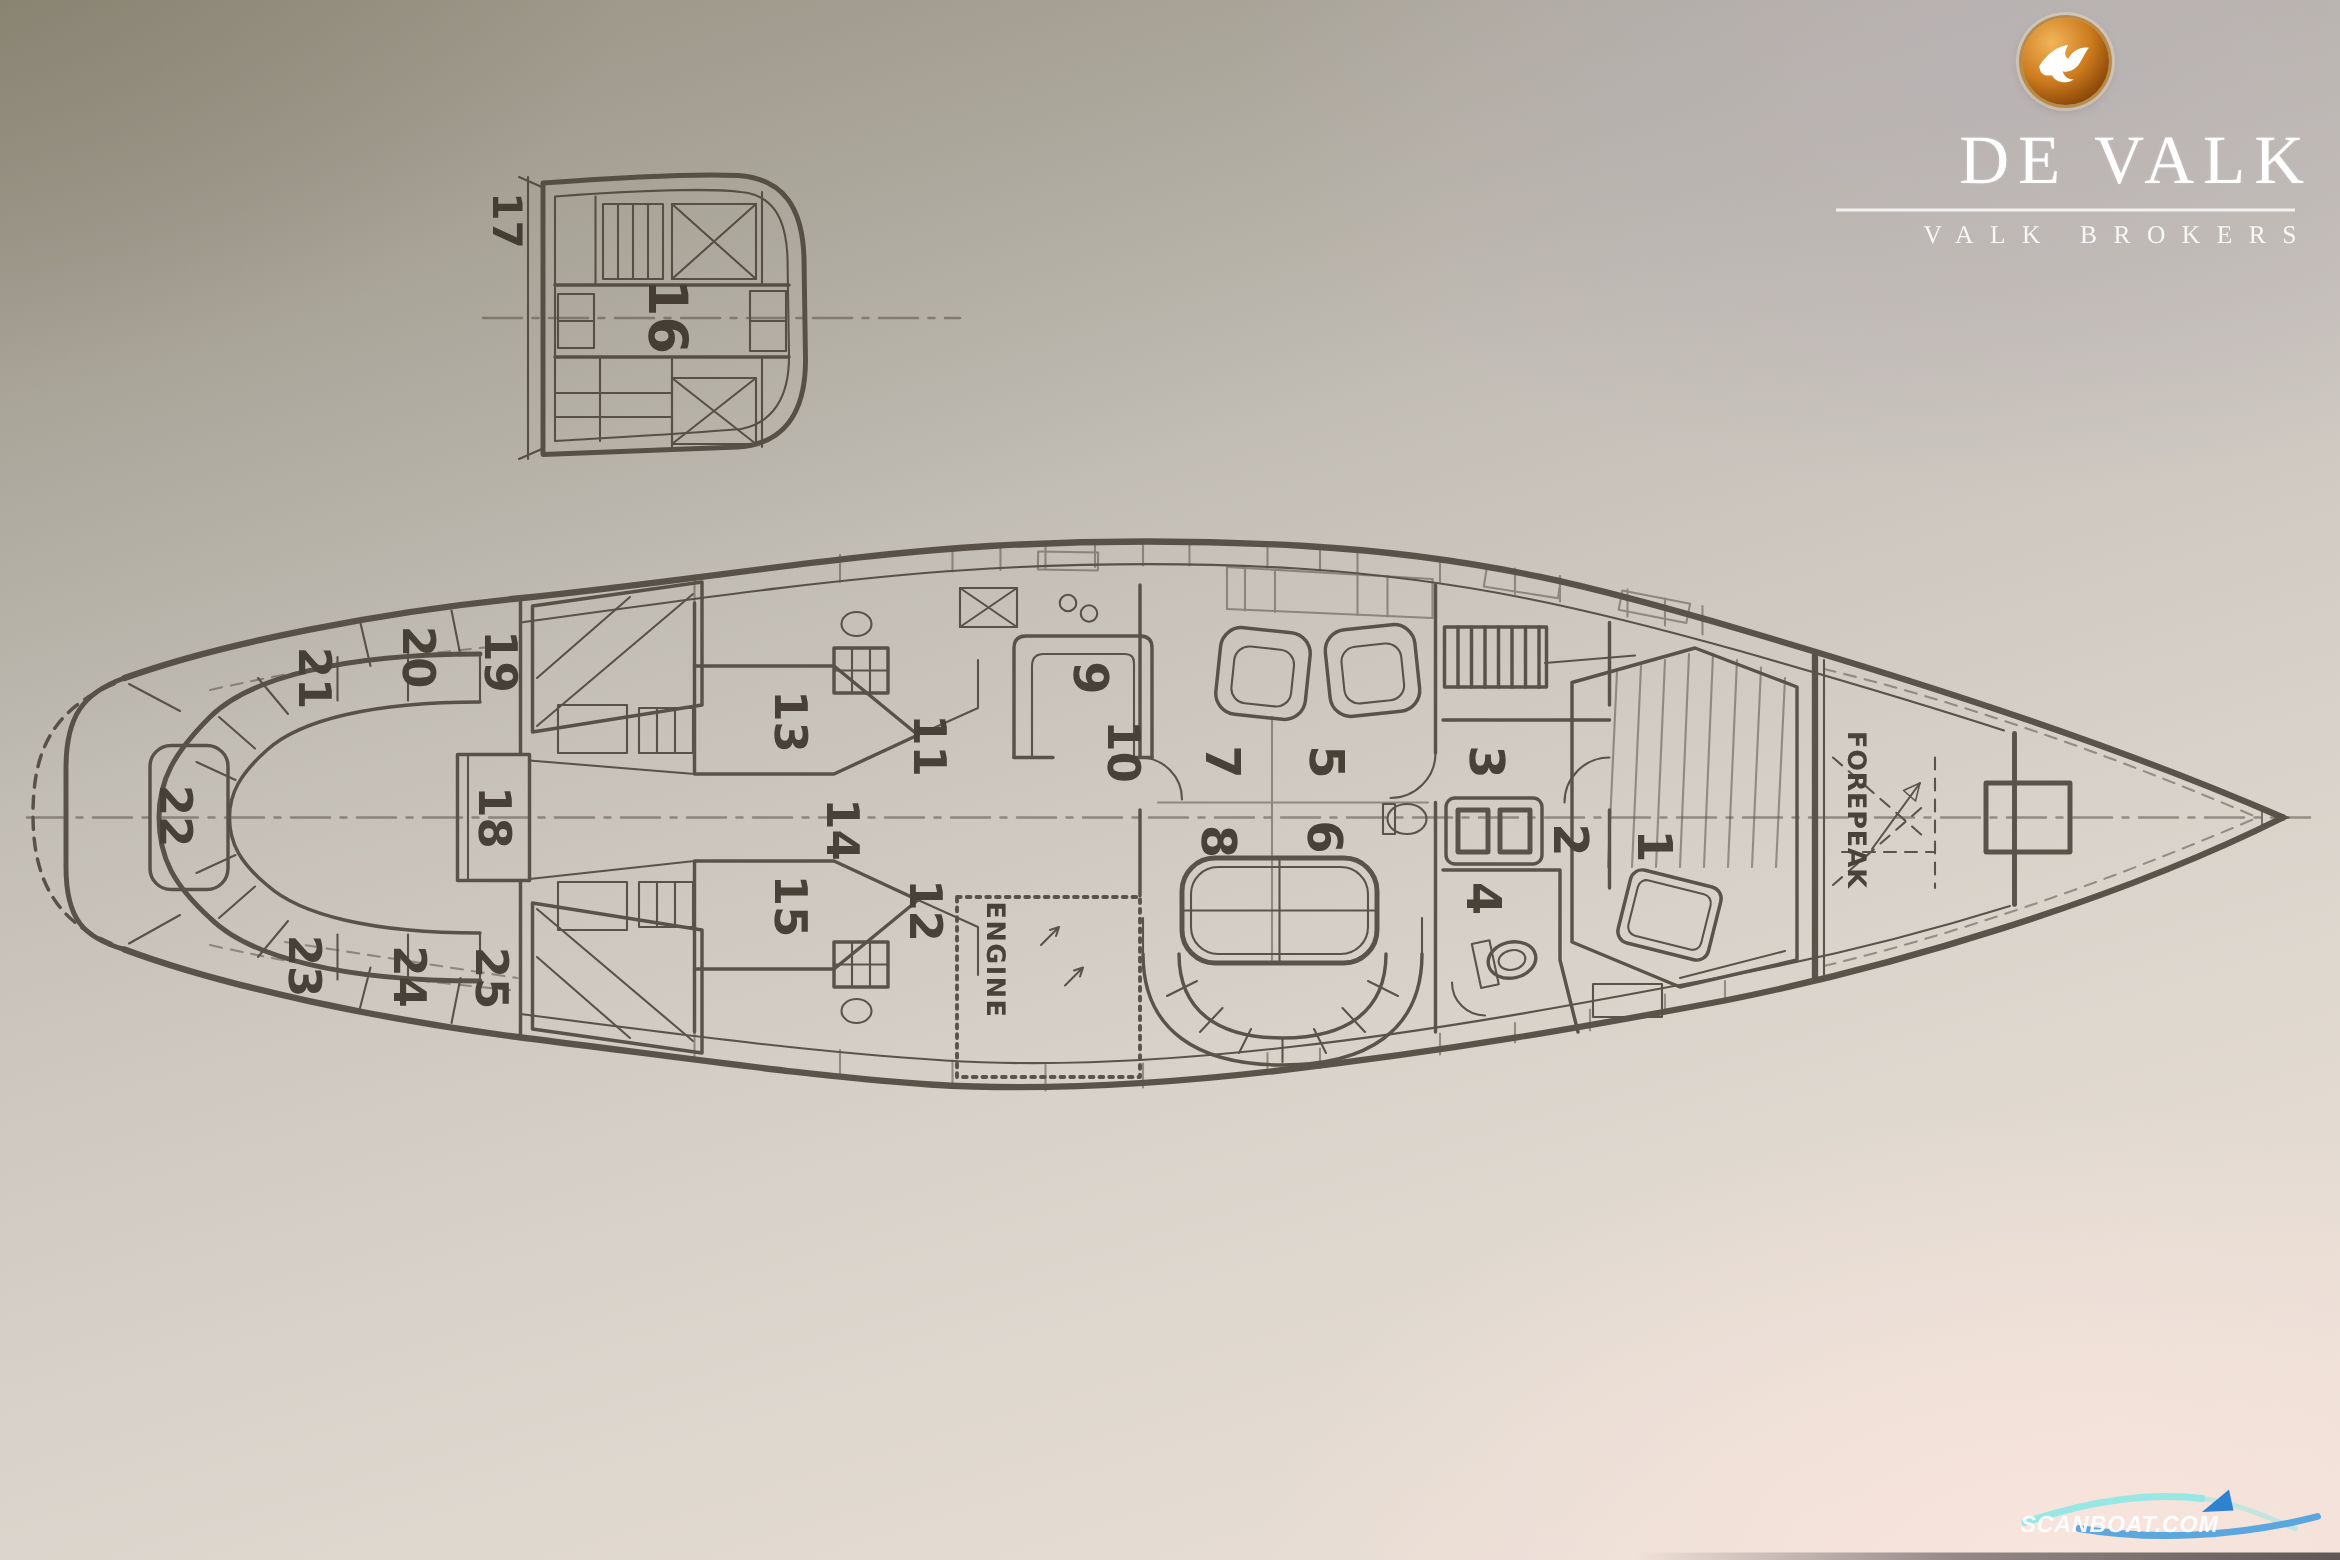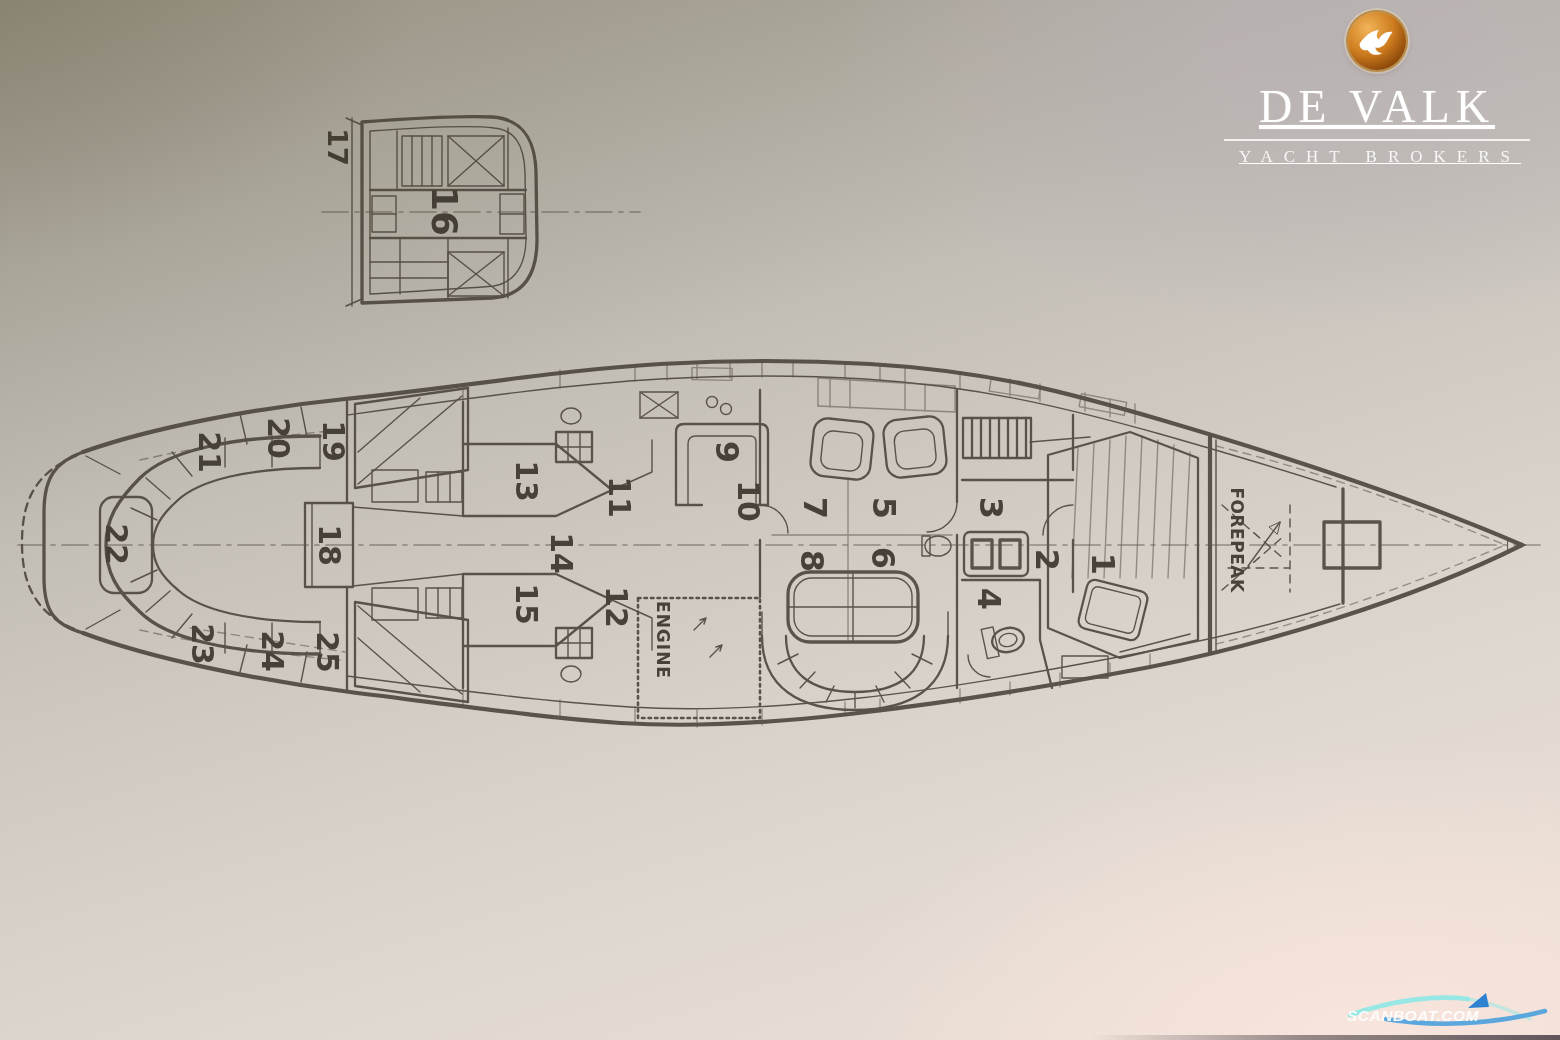--- a/index.html
+++ b/index.html
@@ -17,21 +17,21 @@
   svg.plan *{stroke:var(--ink);fill:none;stroke-linecap:round;stroke-linejoin:round;}
   .w1{stroke-width:1.4px;}.w2{stroke-width:2.3px;}.w3{stroke-width:3.3px;}.w4{stroke-width:4.2px;}
   .dash{stroke-dasharray:8,6;}
   .dot{stroke-dasharray:2.5,4;stroke-width:2.6px;}
   .cl{stroke-dasharray:26,7,4,7;stroke-width:1.7px;opacity:.55;}
   .faint{opacity:.55;}
   .dk{stroke:var(--ink-dark);}
   svg.plan text.lbl{fill:var(--ink-dark);stroke:none;font-family:"DejaVu Sans",sans-serif;font-weight:bold;text-anchor:middle;}
   .fill{fill:var(--ink);stroke:none;}
   
-  .logo{position:absolute;left:1212px;top:12px;width:330px;text-align:center;color:#fff;text-decoration:underline;}
+  .logo{position:absolute;left:1212px;top:12px;width:330px;text-align:right;color:#fff;}
   .badge{
     width:58px;height:58px;border-radius:50%;margin:0 auto 14px auto;position:relative;
     background:radial-gradient(circle at 34% 28%, var(--badge-hi), var(--badge-mid) 46%, var(--badge-dk) 78%, #5e3305 100%);
     box-shadow:0 0 0 2px var(--badge-rim),0 0 0 4px rgba(250,232,205,.4),0 2px 7px rgba(60,40,20,.35);
   }
   .badge svg{position:absolute;left:7px;top:7px;}
   .brand-title{font-family:"Liberation Serif",serif;font-size:46px;line-height:1;letter-spacing:6px;white-space:nowrap;text-shadow:0 0 2px rgba(255,255,255,.25);}
   .brand-rule{height:1.6px;background:rgba(255,255,255,.8);margin:9px 12px 6px 12px;}
   .brand-tagline{font-family:"Liberation Serif",serif;font-size:17px;letter-spacing:11px;white-space:nowrap;color:rgba(255,255,255,.88);margin-left:6px;}
   
@@ -312,21 +312,21 @@
   </svg>
 
   <div class="logo">
     <div class="badge">
       <svg width="44" height="44" viewBox="-24 -24 48 48">
         <path d="M -19 3 C -13 -6 -6 -11 2 -12 C -1 -7 -1 -4 2 -2 C 5 -8 11 -11 17 -10 C 13 -5 12 0 8 4 C 5 7 1 8 -2 7 C -1 11 2 13 6 13 C 0 17 -7 15 -10 10 C -16 11 -19 8 -19 3 Z" fill="var(--bird)"></path>
       </svg>
     </div>
     <div class="brand-title">DE VALK</div>
     <div class="brand-rule"></div>
-    <div class="brand-tagline">YACHT BROKERS</div>
+    <div class="brand-tagline">VALK BROKERS</div>
   </div>
 
   <svg class="watermark" viewBox="0 0 222 52">
     <path class="wave1" d="M 12 27 C 55 12 97 7 130 11"></path>
     <path class="wave1b" d="M 130 11 C 152 14 168 21 192 31"></path>
     <polygon class="boat" points="130,20 148,5 151,19"></polygon>
     <path class="wave2" d="M 48 31 C 95 39 152 37 207 23"></path>
     <text x="75" y="33">SCANBOAT.COM</text>
   </svg>
 

